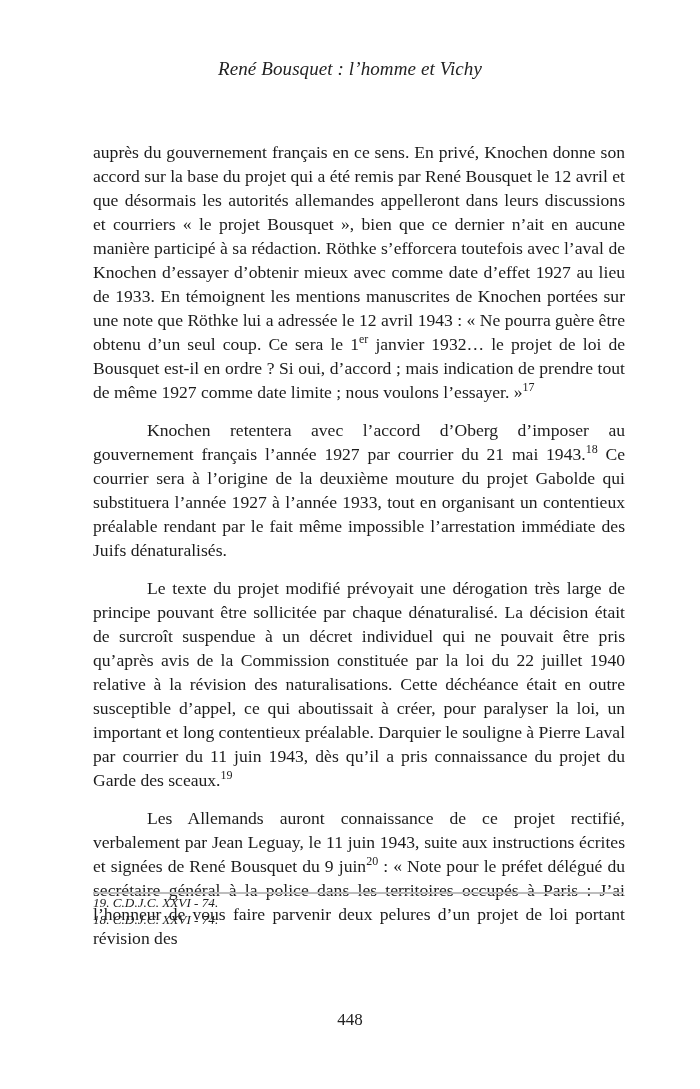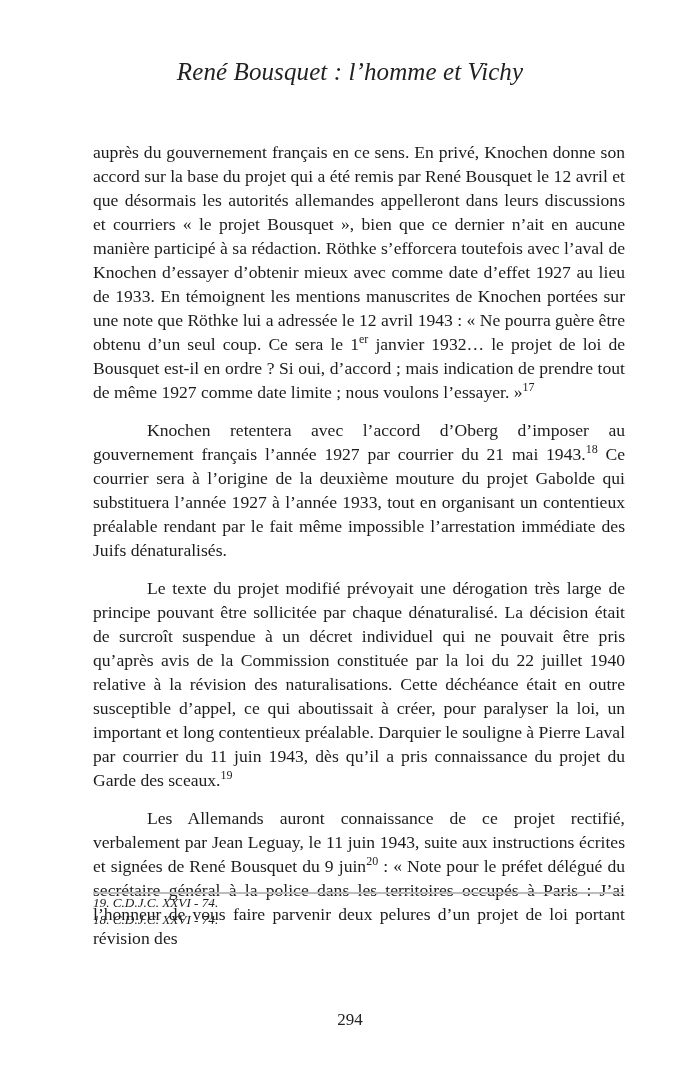--- a/index.html
+++ b/index.html
@@ -15,21 +15,21 @@
     color: #1a1a1a;
     font-family: "Liberation Serif", "DejaVu Serif", serif;
   }
   .running-head {
     position: absolute;
     top: 58px;
     left: 0;
     width: 700px;
     text-align: center;
     font-style: italic;
-    font-size: 25px;
+    font-size: 19px;
     letter-spacing: 0.1px;
     color: #222;
   }
   .body-text {
     position: absolute;
     top: 140px;
     left: 93px;
     width: 532px;
     font-size: 17.6px;
     line-height: 24px;
@@ -98,13 +98,13 @@
   <p class="gap indent">Les Allemands auront connaissance de ce projet rectifié, verbalement par Jean Leguay, le 11 juin 1943, suite aux instructions écrites et signées de René Bousquet du 9 juin<sup>20</sup> : « Note pour le préfet délégué du secrétaire général à la police dans les territoires occupés à Paris : J’ai l’honneur de vous faire parvenir deux pelures d’un projet de loi portant révision des</p>
 </div>
 
 <div class="footnote-rule"></div>
 
 <div class="footnotes">
   <span class="footnote"><span>19.</span> <span>C.D.J.C. XXVI - 74.</span></span>
   <span class="footnote"><span>18.</span> <span>C.D.J.C. XXVI - 74.</span></span>
 </div>
 
-<div class="page-number">294</div>
+<div class="page-number">448</div>
 
 </body></html>

